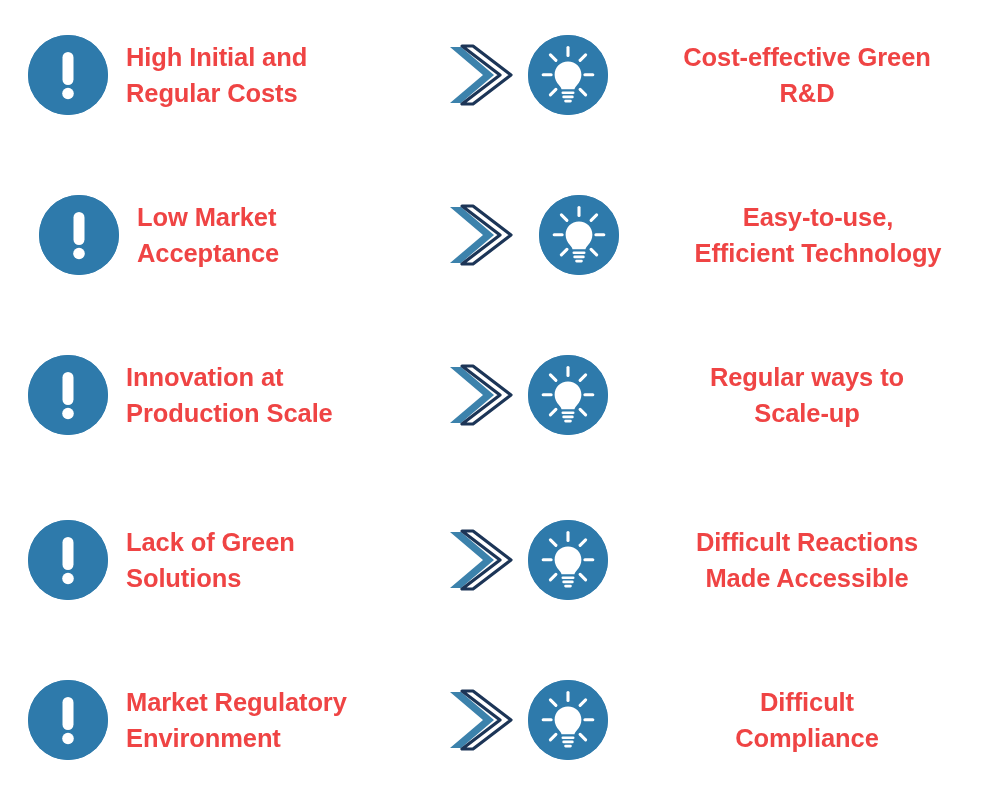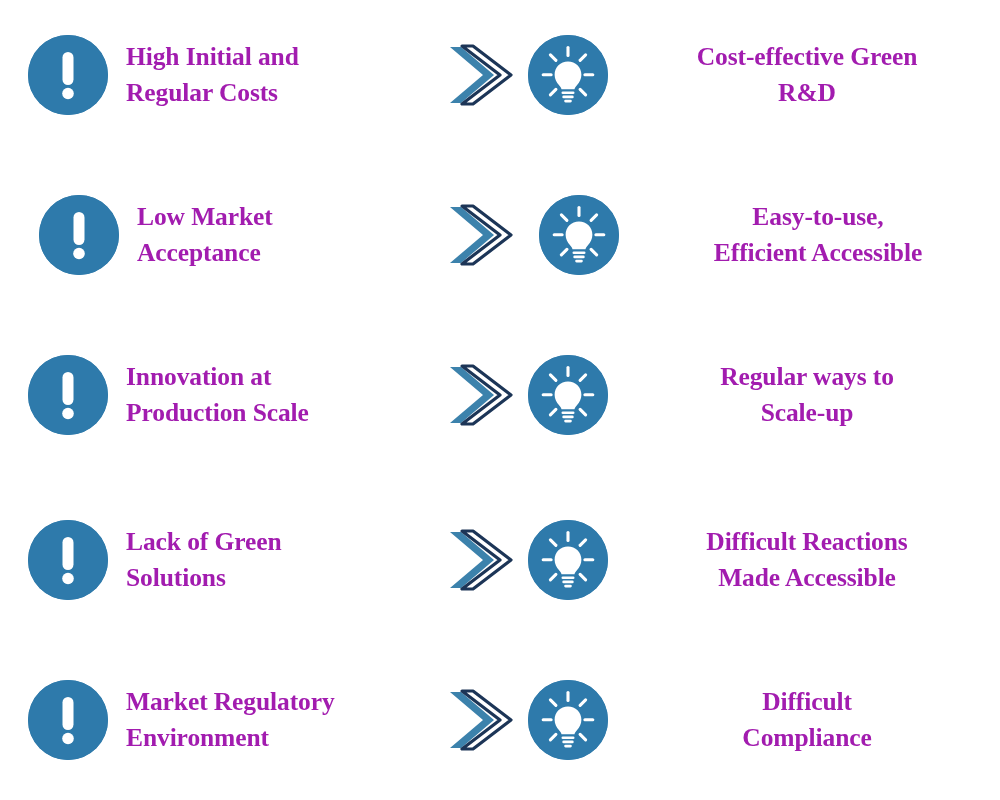--- a/index.html
+++ b/index.html
@@ -64,22 +64,22 @@
   .badge svg {
     display: block;
     width: 80px;
     height: 80px;
   }
 
   
   .label {
     flex: 1 1 auto;
     margin-left: 18px;
-    color: #a21caf;
-    font-family: Liberation Serif, serif;
+    color: #ef4444;
+    font-family: Liberation Sans, sans-serif;
     font-weight: bold;
     font-size: 25.5px;
     line-height: 1.42;
     letter-spacing: -0.1px;
     white-space: pre-line;
   }
 
   
   .arrow {
     position: absolute;
@@ -187,21 +187,21 @@
             <line x1="22.4" y1="19.8" x2="27.9" y2="25.3"></line>
             <line x1="57.6" y1="19.8" x2="52.1" y2="25.3"></line>
             <line x1="15.2" y1="39.8" x2="23.1" y2="39.8"></line>
             <line x1="64.8" y1="39.8" x2="56.9" y2="39.8"></line>
             <line x1="22.4" y1="59.8" x2="27.9" y2="54.3"></line>
             <line x1="57.6" y1="59.8" x2="52.1" y2="54.3"></line>
           </g>
         </svg>
       </span>
       <span class="label">Easy-to-use,
-Efficient Accessible</span>
+Efficient Technology</span>
     </div>
   </div>
 
   <div class="arrow arrow-1">
     <svg viewBox="0 0 90 90" xmlns="http://www.w3.org/2000/svg">
       <path d="M8 17 L41 45 L8 73 L19 73 L52 45 L19 17 Z" fill="#3c82ac"></path>
       <path d="M20 16 L58 45 L20 74 L31 74 L69 45 L31 16 Z" fill="#ffffff" stroke="#1c3557" stroke-width="3.2" stroke-linejoin="round"></path>
     </svg>
   </div>
 

